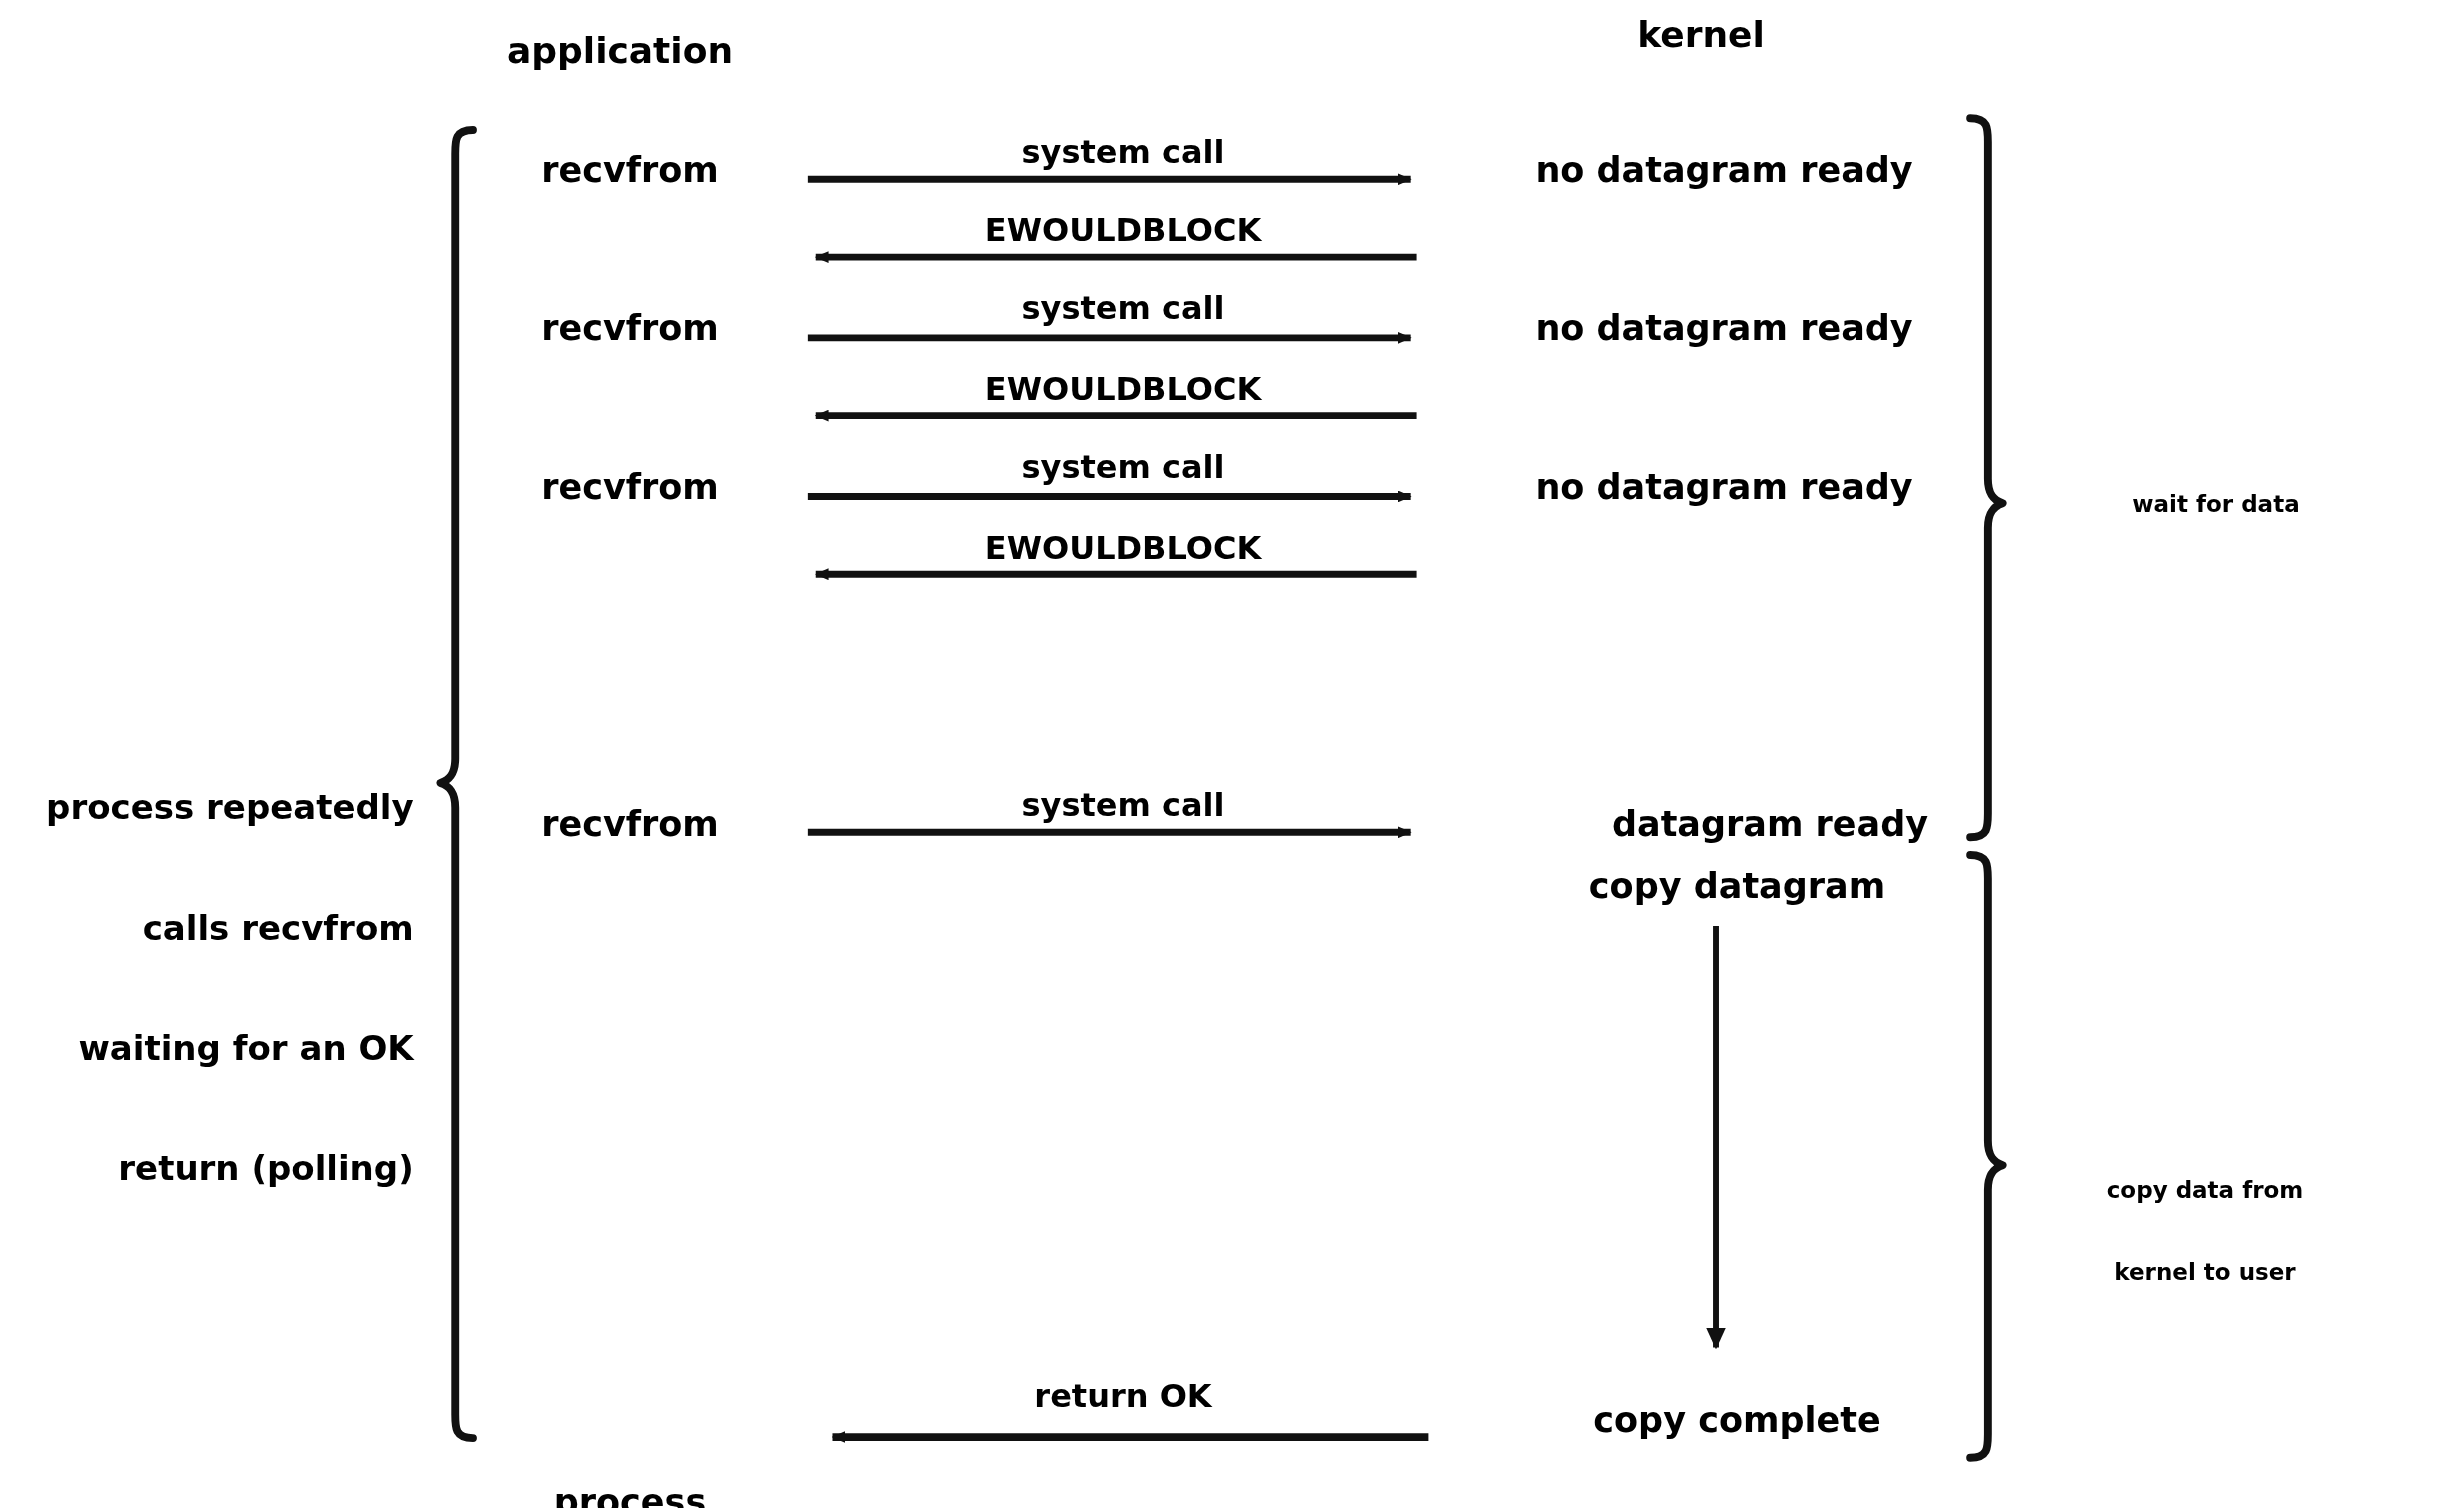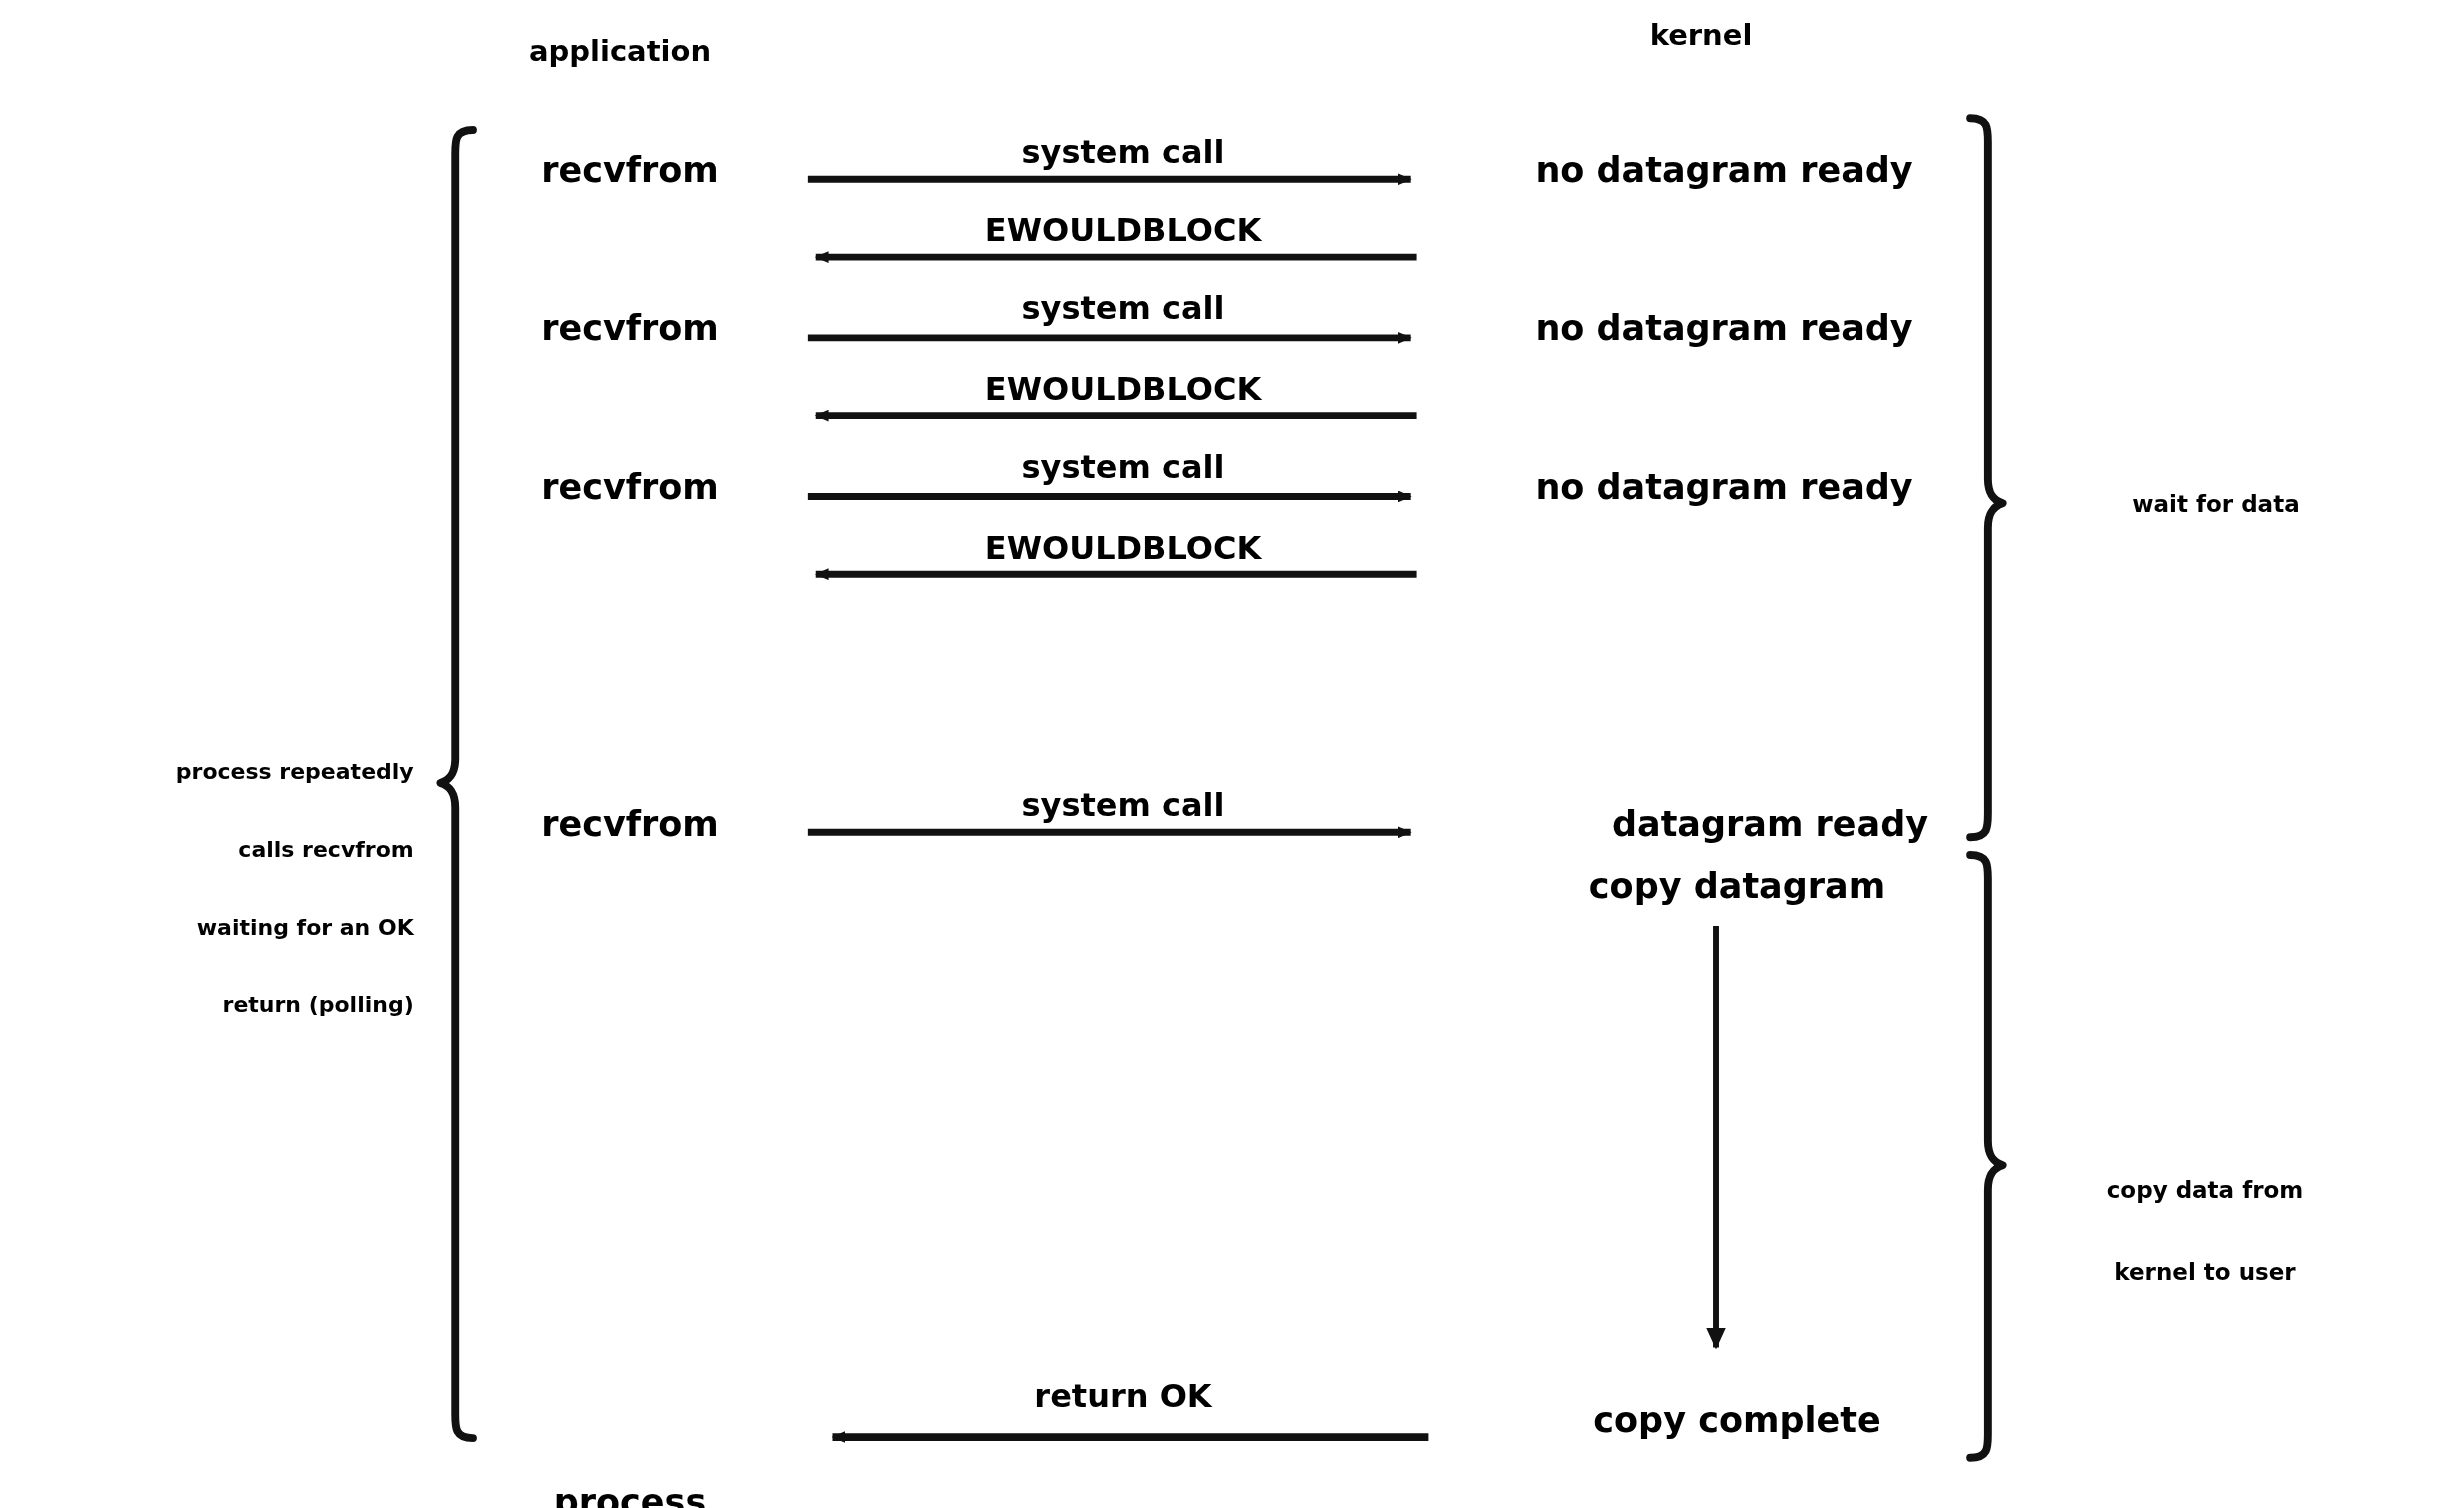--- a/index.html
+++ b/index.html
@@ -17,36 +17,36 @@
     overflow: hidden;
   }
   .lbl {
     position: absolute;
     font-weight: bold;
     color: #000;
     white-space: pre;
     line-height: 1.18;
   }
   .col-head {
-    font-size: 29px;
+    font-size: 36px;
     text-align: center;
   }
   .node {
     font-size: 35px;
   }
   .arrow-label {
     font-size: 32px;
     text-align: center;
   }
   .side-label {
     font-size: 23px;
     text-align: center;
   }
   .left-note {
-    font-size: 22px;
+    font-size: 34px;
     text-align: right;
   }
   .ctr { transform: translate(-50%, -50%); }
   .ctrx { transform: translateX(-50%); }
   svg.overlay {
     position: absolute;
     left: 0;
     top: 0;
     width: 2450px;
     height: 1508px;

